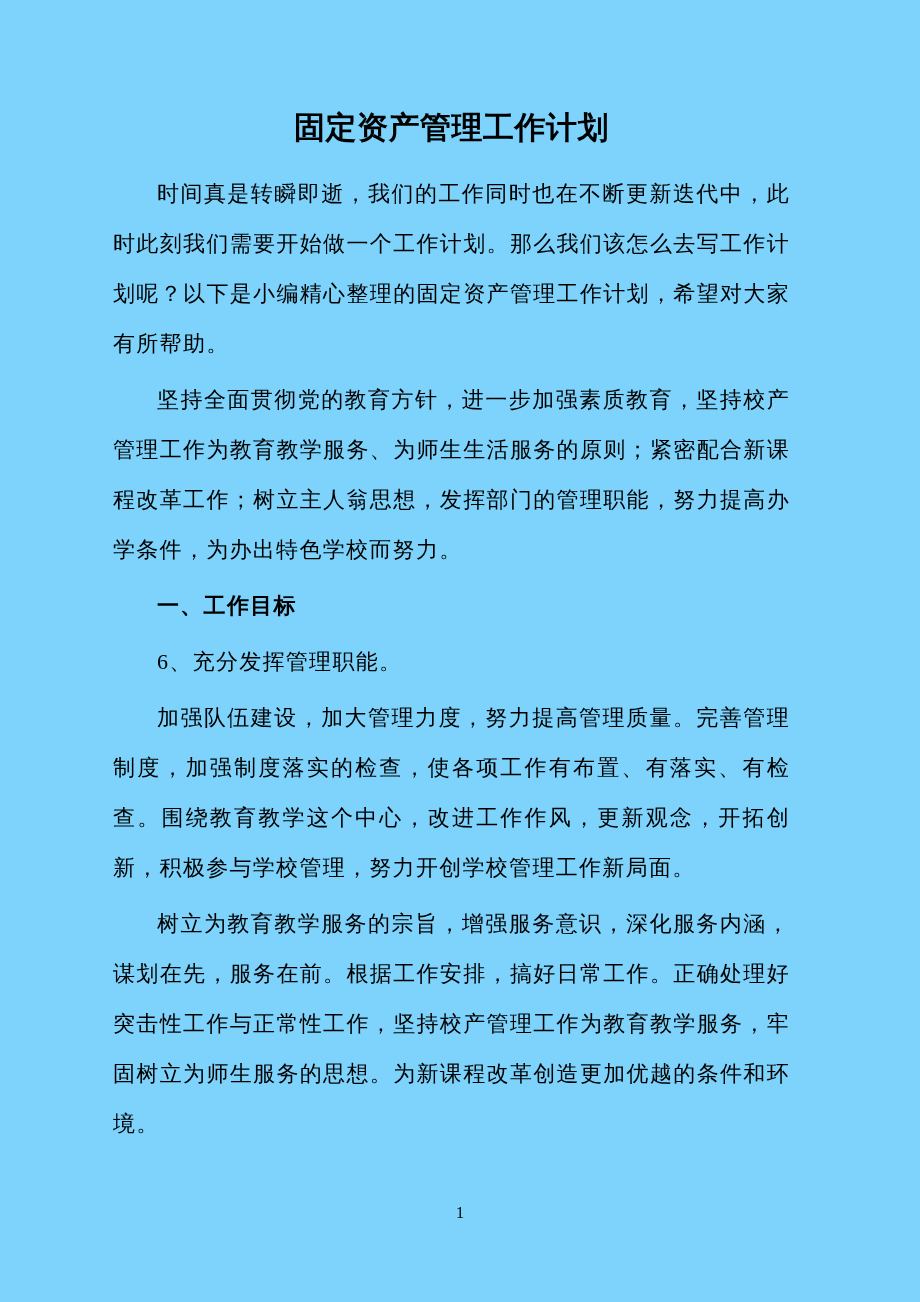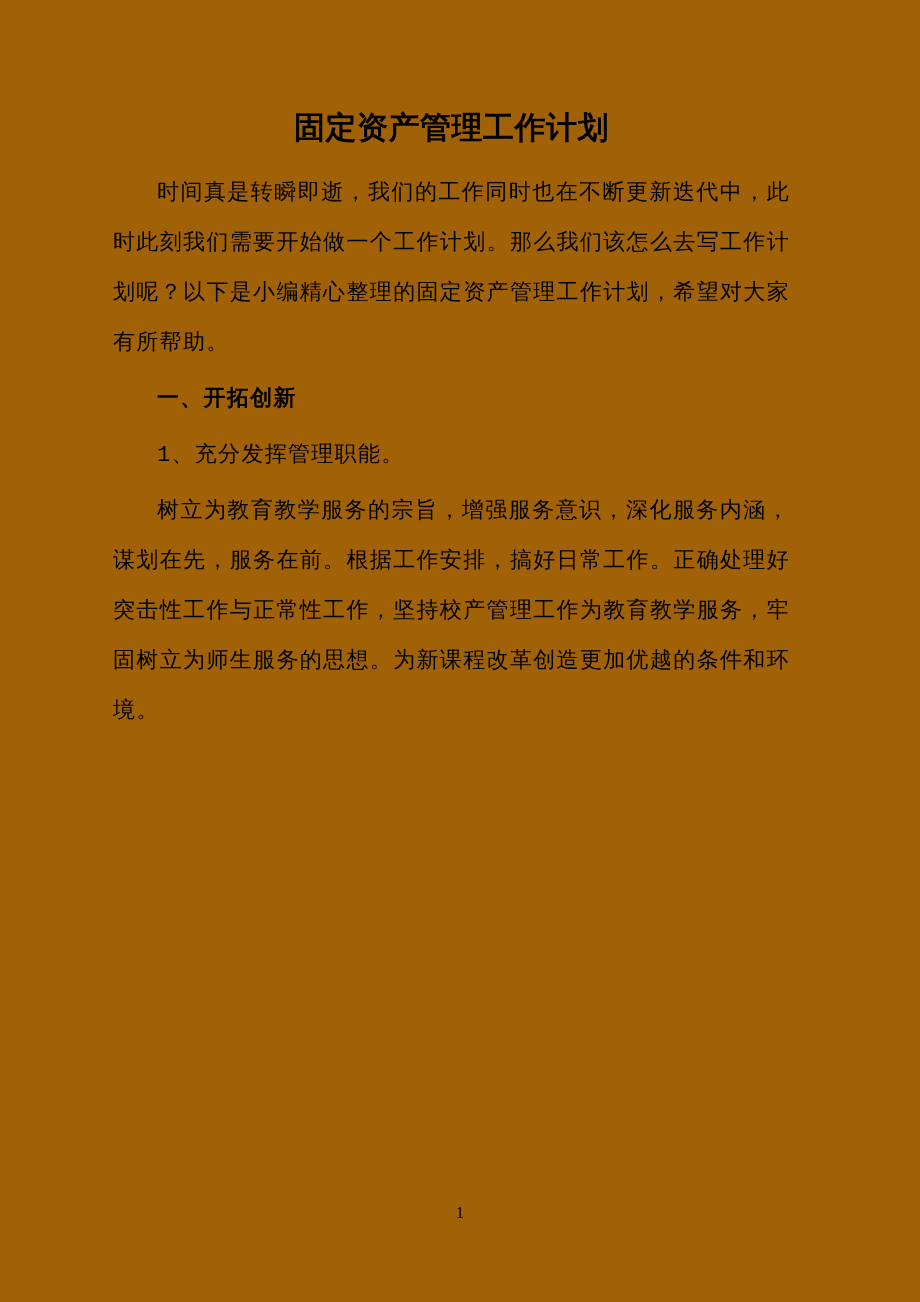--- a/index.html
+++ b/index.html
@@ -11,21 +11,21 @@
     height: 1302px;
     background: #ffffff;
     position: relative;
     color: #000000;
     font-family: "Liberation Serif", serif;
     overflow: hidden;
   }
   .page {
     position: absolute;
     inset: 0;
-    background: #a16207;
+    background: #7dd3fc;
   }
   .content {
     position: absolute;
     left: 113px;
     top: 100px;
     width: 677px;
   }
   .doc-title {
     font-family: "Liberation Sans", sans-serif;
     font-weight: 700;
@@ -35,21 +35,20 @@
     letter-spacing: 0.5px;
     margin: 0 0 14px 0;
   }
   .para {
     font-size: 22px;
     line-height: 50px;
     letter-spacing: 1.3px;
     text-align: justify;
     text-indent: 44px;
     margin: 0 0 6px 0;
-    font-family: Liberation Mono, monospace;
   }
   .para.bold {
     font-weight: 700;
   }
   .page-footer {
     position: absolute;
     left: 0;
     top: 1200px;
     width: 920px;
     text-align: center;
@@ -61,25 +60,27 @@
 <body>
 
 <div class="page">
   <div class="content">
 
     <h1 class="doc-title">固定资产管理工作计划</h1>
 
     <p class="para">时间真是转瞬即逝，我们的工作同时也在不断更新迭代中，此时此刻我们需要开始做一个工作计划。那么我们该怎么去写工作计划呢？以下是小编精心整理的固定资产管理工作计划，希望对大家有所帮助。</p>
 
 
+    <p class="para">坚持全面贯彻党的教育方针，进一步加强素质教育，坚持校产管理工作为教育教学服务、为师生生活服务的原则；紧密配合新课程改革工作；树立主人翁思想，发挥部门的管理职能，努力提高办学条件，为办出特色学校而努力。</p>
 
-    <p class="para bold">一、开拓创新</p>
+    <p class="para bold">一、工作目标</p>
 
-    <p class="para">1、充分发挥管理职能。</p>
+    <p class="para">6、充分发挥管理职能。</p>
 
+    <p class="para">加强队伍建设，加大管理力度，努力提高管理质量。完善管理制度，加强制度落实的检查，使各项工作有布置、有落实、有检查。围绕教育教学这个中心，改进工作作风，更新观念，开拓创新，积极参与学校管理，努力开创学校管理工作新局面。</p>
 
 
     <p class="para">树立为教育教学服务的宗旨，增强服务意识，深化服务内涵，谋划在先，服务在前。根据工作安排，搞好日常工作。正确处理好突击性工作与正常性工作，坚持校产管理工作为教育教学服务，牢固树立为师生服务的思想。为新课程改革创造更加优越的条件和环境。</p>
 
   </div>
 
   <div class="page-footer">1</div>
 </div>
 
 </body></html>

